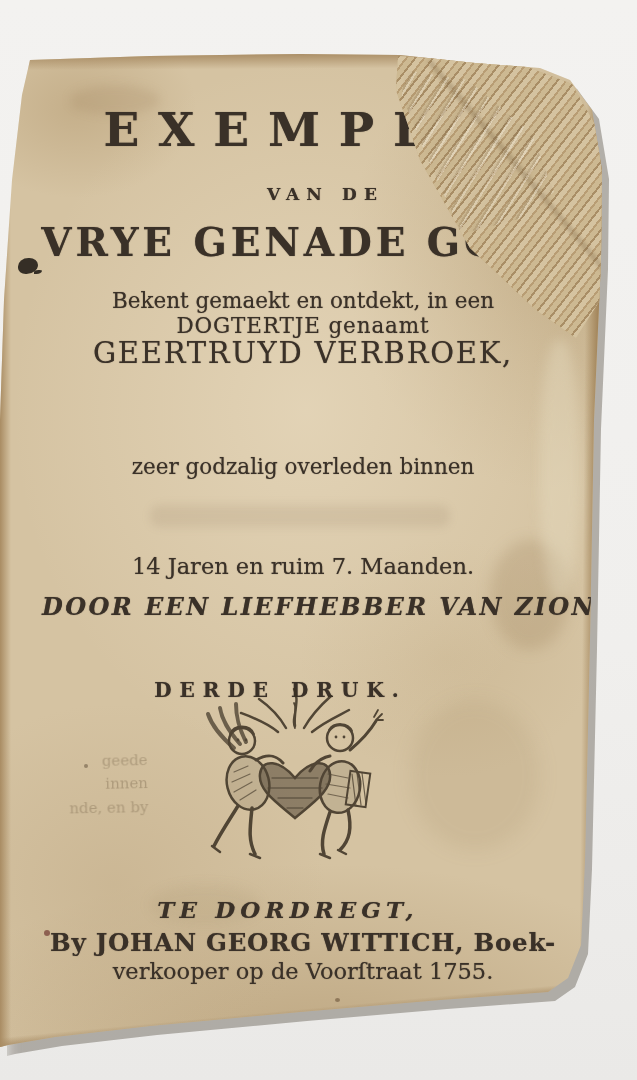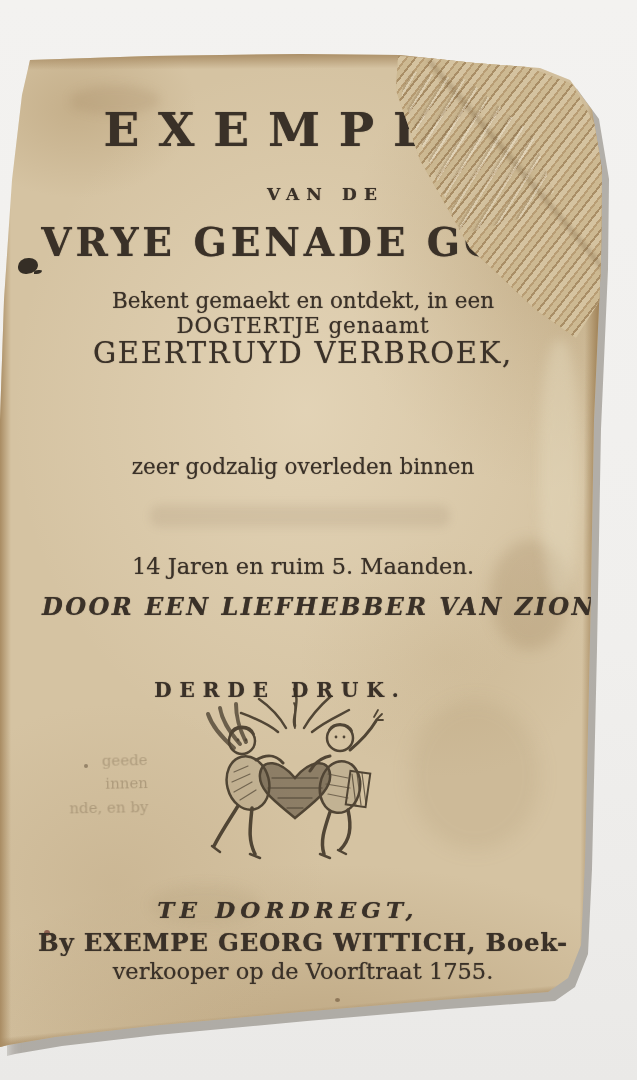--- a/index.html
+++ b/index.html
@@ -133,25 +133,25 @@
     </div>
 
     <div class="text-col">
       <div class="line t-title">EXEMPE</div>
       <div class="line t-vande">VAN DE</div>
       <div class="line t-vrye">VRYE GENADE GOD</div>
       <div class="line t-sub1">Bekent gemaekt en ontdekt, in een</div>
       <div class="line t-sub2">DOGTERTJE genaamt</div>
       <div class="line t-name">GEERTRUYD VERBROEK,</div>
       <div class="line t-sub3">zeer godzalig overleden binnen</div>
-      <div class="line t-date2">14 Jaren en ruim 5. Maanden.</div>
+      <div class="line t-date2">14 Jaren en ruim 7. Maanden.</div>
       <div class="line t-author">DOOR EEN LIEFHEBBER VAN ZION</div>
       <div class="line t-edition">DERDE DRUK.</div>
       <div class="line t-iplace">TE DORDREGT,</div>
-      <div class="line t-imp1">By EXEMPE GEORG WITTICH, Boek-</div>
+      <div class="line t-imp1">By JOHAN GEORG WITTICH, Boek-</div>
       <div class="line t-imp2">verkooper op de Voorſtraat 1755.</div>
     </div>
 
     <svg class="ornament" viewBox="0 0 210 190" fill="none" stroke="#3a3022" stroke-width="2.5" stroke-linecap="round">
 
       <path d="M105,40 C103,26 110,14 104,3"></path>
       <path d="M96,42 C88,28 79,20 69,13"></path>
       <path d="M114,42 C122,28 132,18 141,10"></path>
       <path d="M88,46 C76,36 62,31 51,27"></path>
       <path d="M122,46 C134,36 148,30 159,24"></path>

